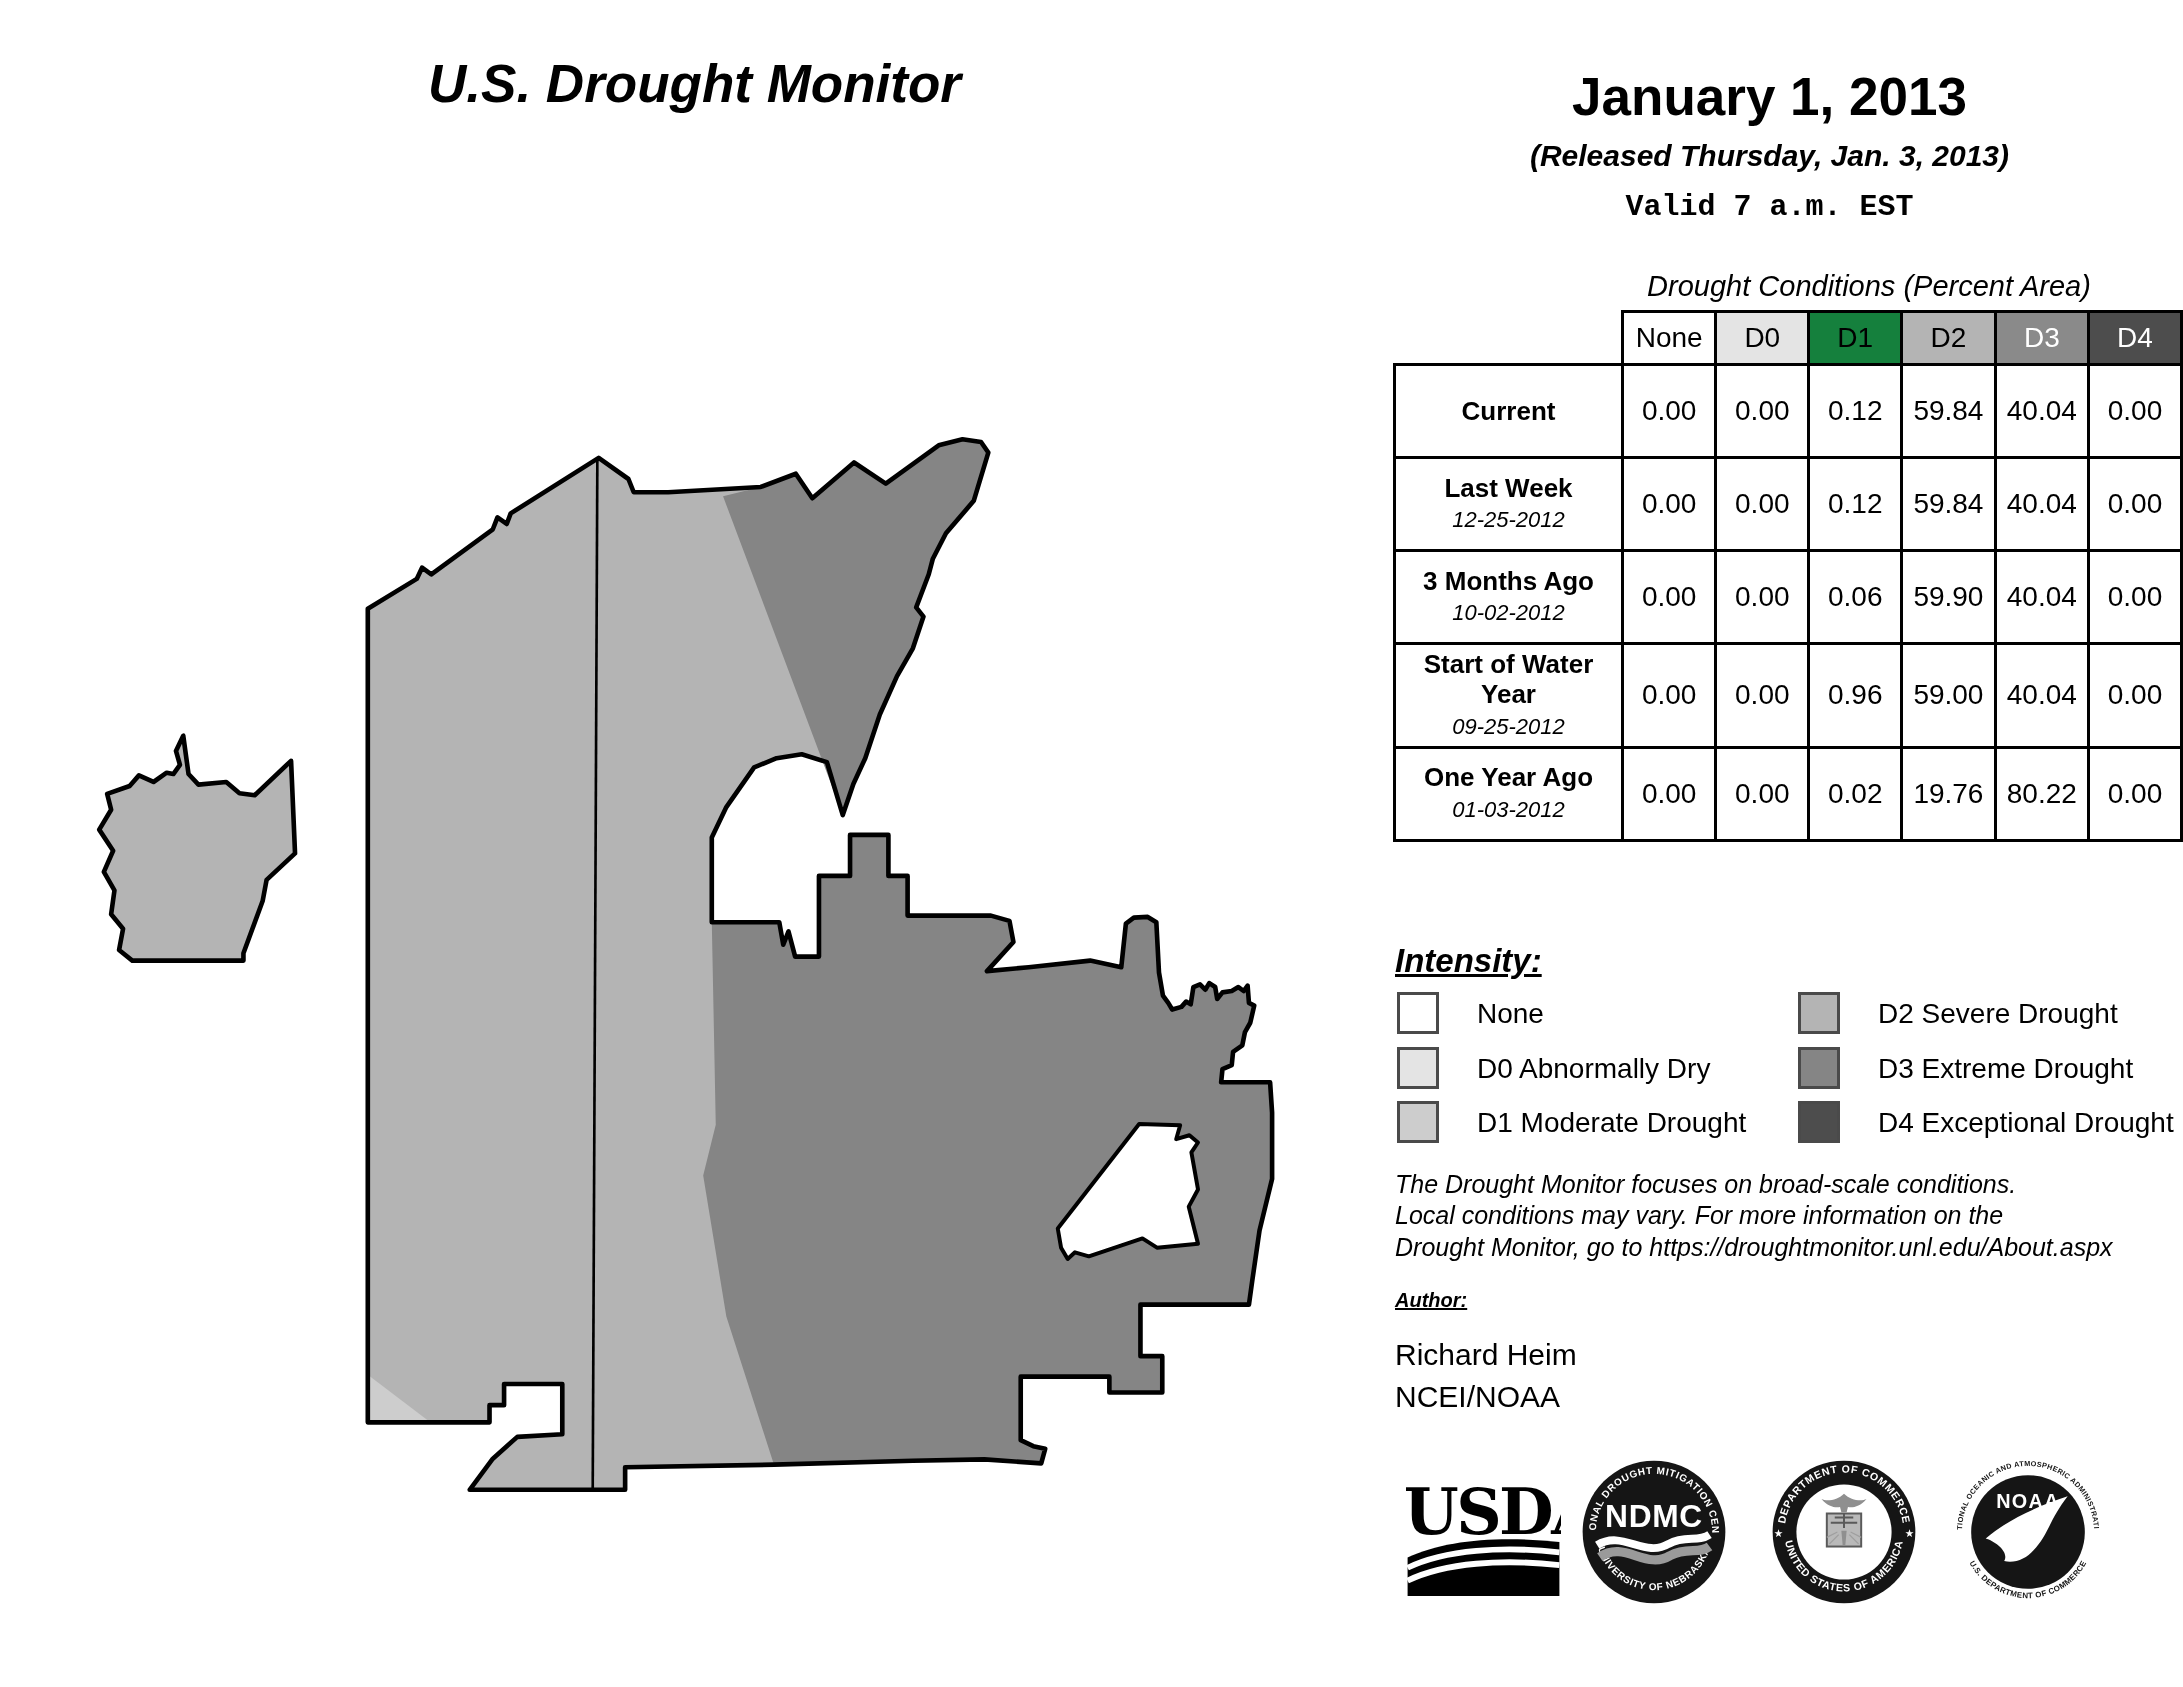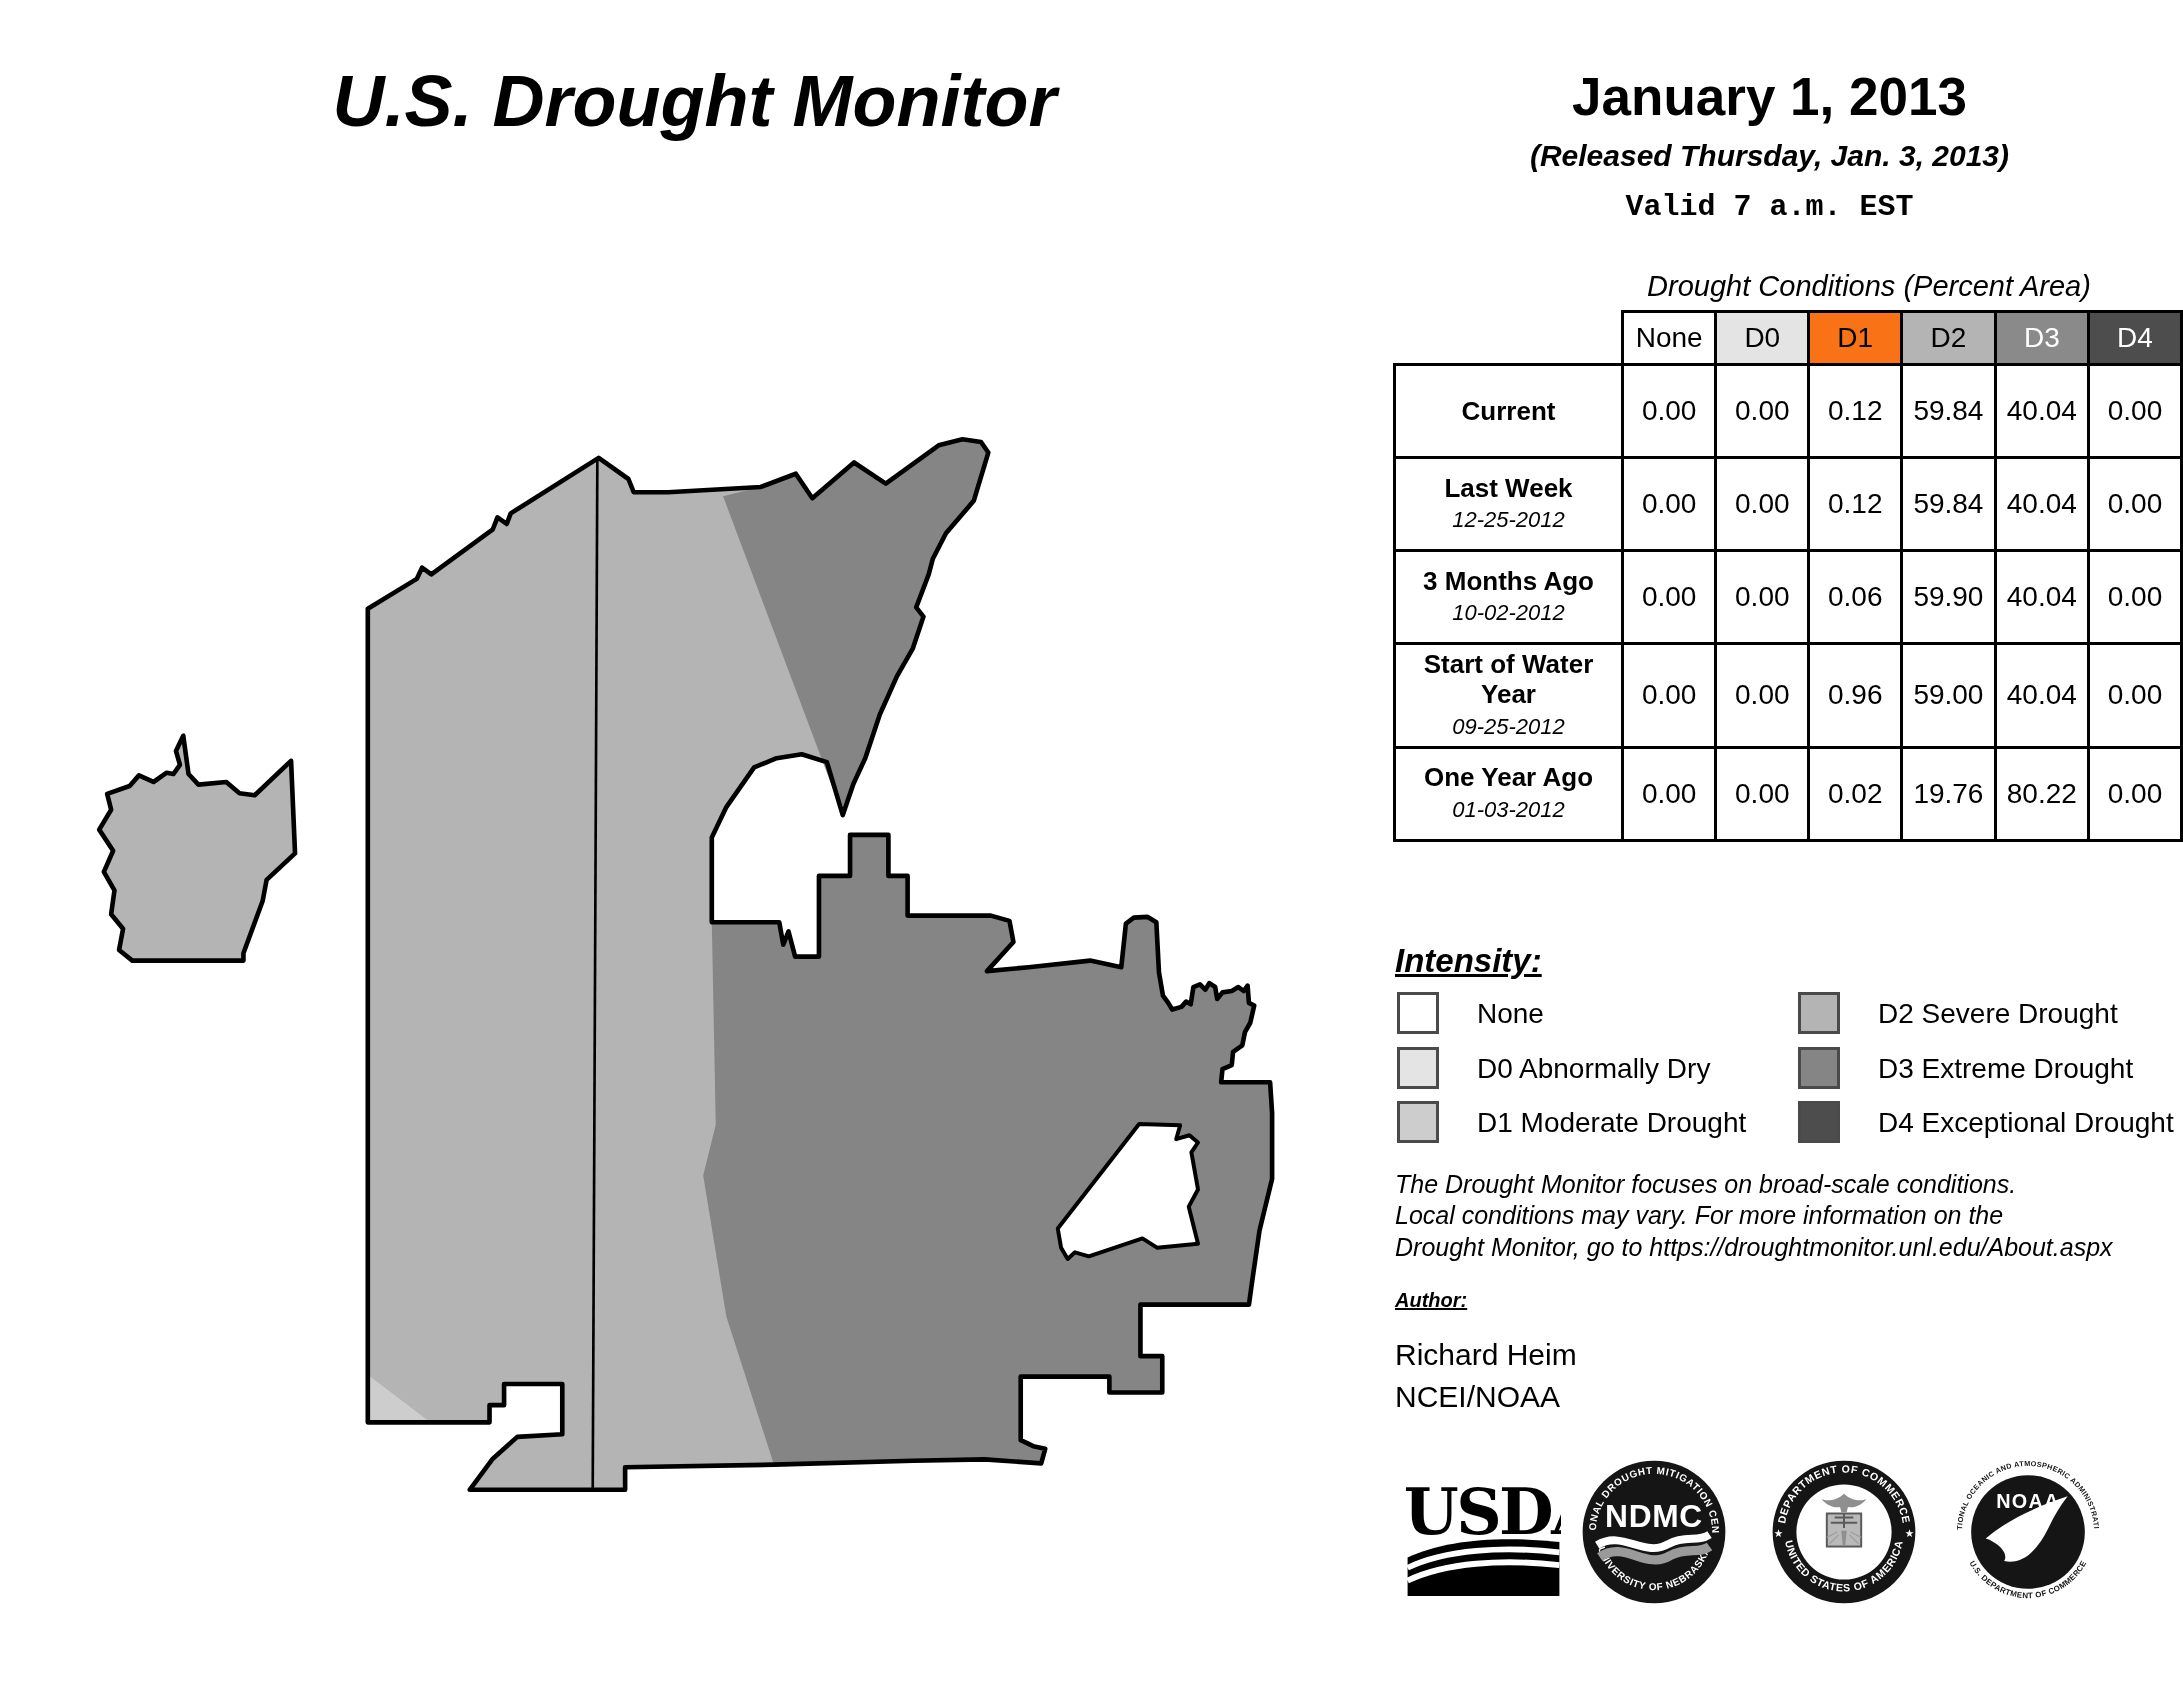--- a/index.html
+++ b/index.html
@@ -1,21 +1,21 @@
 <!DOCTYPE html>
 <html style="font-size:10.6px"><head>
 <meta charset="utf-8">
 <style>
   html,body{margin:0;padding:0;background:#fff;width:2183px;height:1687px;overflow:hidden;
     font-family:"Liberation Sans", sans-serif;color:#000;}
   #page{position:relative;width:2183px;height:1687px;background:#fff;}
   .abs{position:absolute;}
   
   #title-block{left:225px;top:53px;width:939px;text-align:center;}
-  #title-line1{font-size:72px;font-weight:bold;font-style:italic;letter-spacing:0px;margin-top:7px;}
+  #title-line1{font-size:53px;font-weight:bold;font-style:italic;letter-spacing:0px;}
   #title-line2{font-size:89px;font-weight:bold;margin-top:12px;letter-spacing:1.3px;}
   #date-block{left:1389px;top:66px;width:761px;text-align:center;}
   #date-main{font-size:53px;font-weight:bold;}
   #date-released{font-size:30px;font-weight:bold;font-style:italic;margin-top:12px;}
   #date-valid{font-size:30px;font-weight:bold;margin-top:17px;font-family:Liberation Mono, monospace;}
   
   #table-caption{left:1594px;top:270px;width:550px;text-align:center;font-size:29px;font-style:italic;}
   #drought-table{left:1393px;top:310px;border-collapse:collapse;}
   #drought-table td,#drought-table th{border:3.3px solid #000;padding:0;text-align:center;vertical-align:middle;}
   #drought-table td.corner{border:none;background:#fff;}
@@ -124,21 +124,21 @@
   </div>
 
   <div class="abs" id="table-caption">Drought Conditions (Percent Area)</div>
 
   <table class="abs" id="drought-table">
     <tbody>
         <tr>
       <td class="corner"></td>
       <th class="colhead" style="background: rgb(255, 255, 255); color: rgb(0, 0, 0);">None</th>
       <th class="colhead" style="background: rgb(228, 228, 228); color: rgb(0, 0, 0);">D0</th>
-      <th class="colhead" style="background: #f97316; color: rgb(0, 0, 0);">D1</th>
+      <th class="colhead" style="background: #15803d; color: rgb(0, 0, 0);">D1</th>
       <th class="colhead" style="background: rgb(180, 180, 180); color: rgb(0, 0, 0);">D2</th>
       <th class="colhead" style="background: rgb(138, 138, 138); color: rgb(255, 255, 255);">D3</th>
       <th class="colhead" style="background: rgb(77, 77, 77); color: rgb(255, 255, 255);">D4</th>
     </tr>
     <tr>
       <td class="rowlabel">
             <div>Current</div>
           </td>
       <td class="val">0.00</td>
       <td class="val">0.00</td>

